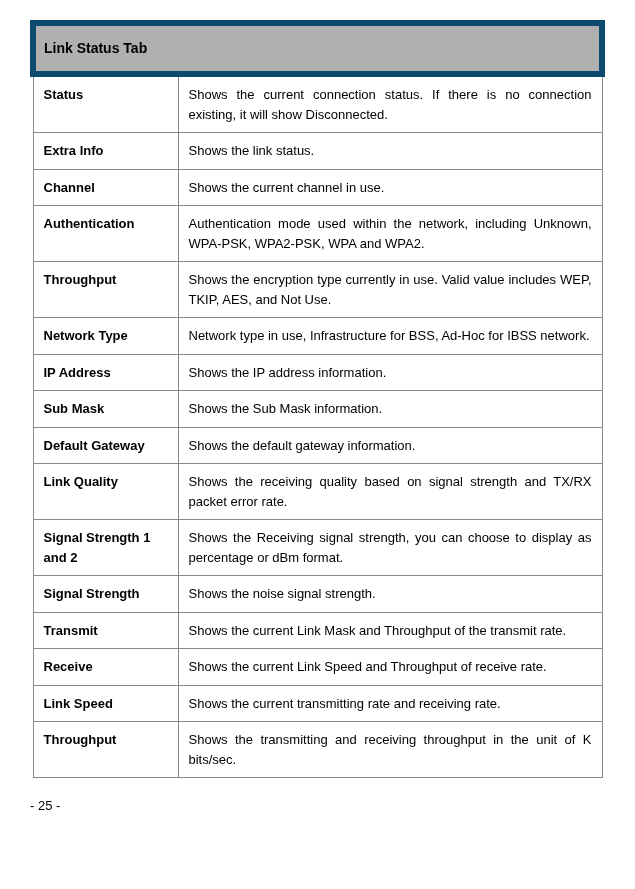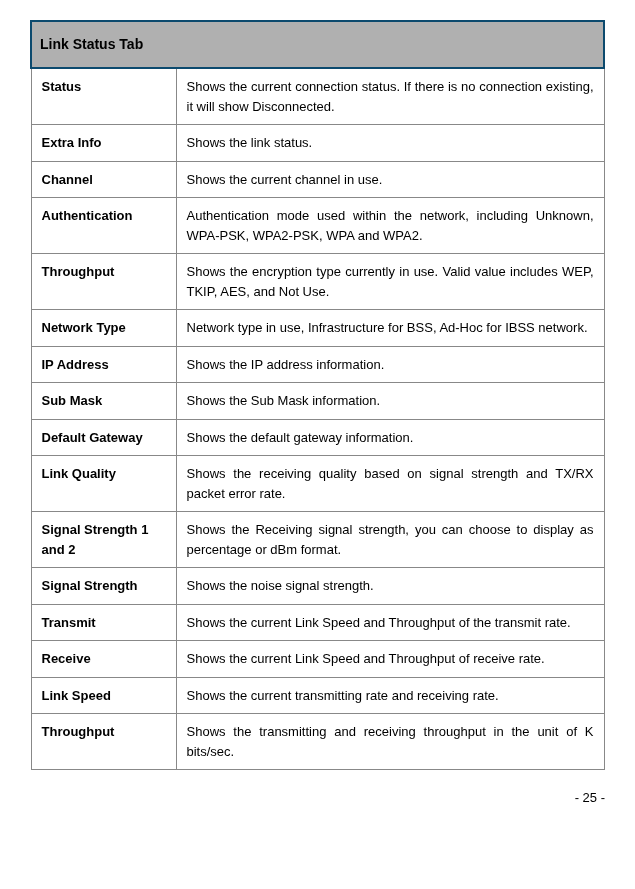--- a/index.html
+++ b/index.html
@@ -27,21 +27,21 @@
       width: 100%;
       border-collapse: collapse;
       border: 1px solid #555;
     }
 
     .table-header {
       background-color: #b0b0b0;
       font-weight: bold;
       font-size: 14px;
       padding: 12px 8px;
-      border: 2px solid #0c4a6e;
+      border: 6px solid #0c4a6e;
     }
 
     tr td {
       border: 1px solid #888;
       padding: 8px 10px;
       vertical-align: top;
       line-height: 1.5;
     }
 
     td.label {
@@ -49,21 +49,21 @@
       width: 145px;
       min-width: 145px;
     }
 
     td.desc {
       text-align: justify;
     }
 
     .page-footer {
       margin-top: 20px;
-      text-align: right;
+      text-align: left;
       font-size: 13px;
     }
   </style>
 </head>
 <body>
 
 <div class="page-wrapper">
   <table>
     <thead>
       <tr>
@@ -114,21 +114,21 @@
         <tr>
           <td class="label">Signal Strength 1 and 2</td>
           <td class="desc">Shows the Receiving signal strength, you can choose to display as percentage or dBm format.</td>
         </tr>
         <tr>
           <td class="label">Signal Strength</td>
           <td class="desc">Shows the noise signal strength.</td>
         </tr>
         <tr>
           <td class="label">Transmit</td>
-          <td class="desc">Shows the current Link Speed and Throughput of the transmit rate.</td>
+          <td class="desc">Shows the current Link Mask and Throughput of the transmit rate.</td>
         </tr>
         <tr>
           <td class="label">Receive</td>
           <td class="desc">Shows the current Link Speed and Throughput of receive rate.</td>
         </tr>
         <tr>
           <td class="label">Link Speed</td>
           <td class="desc">Shows the current transmitting rate and receiving rate.</td>
         </tr>
         <tr>

